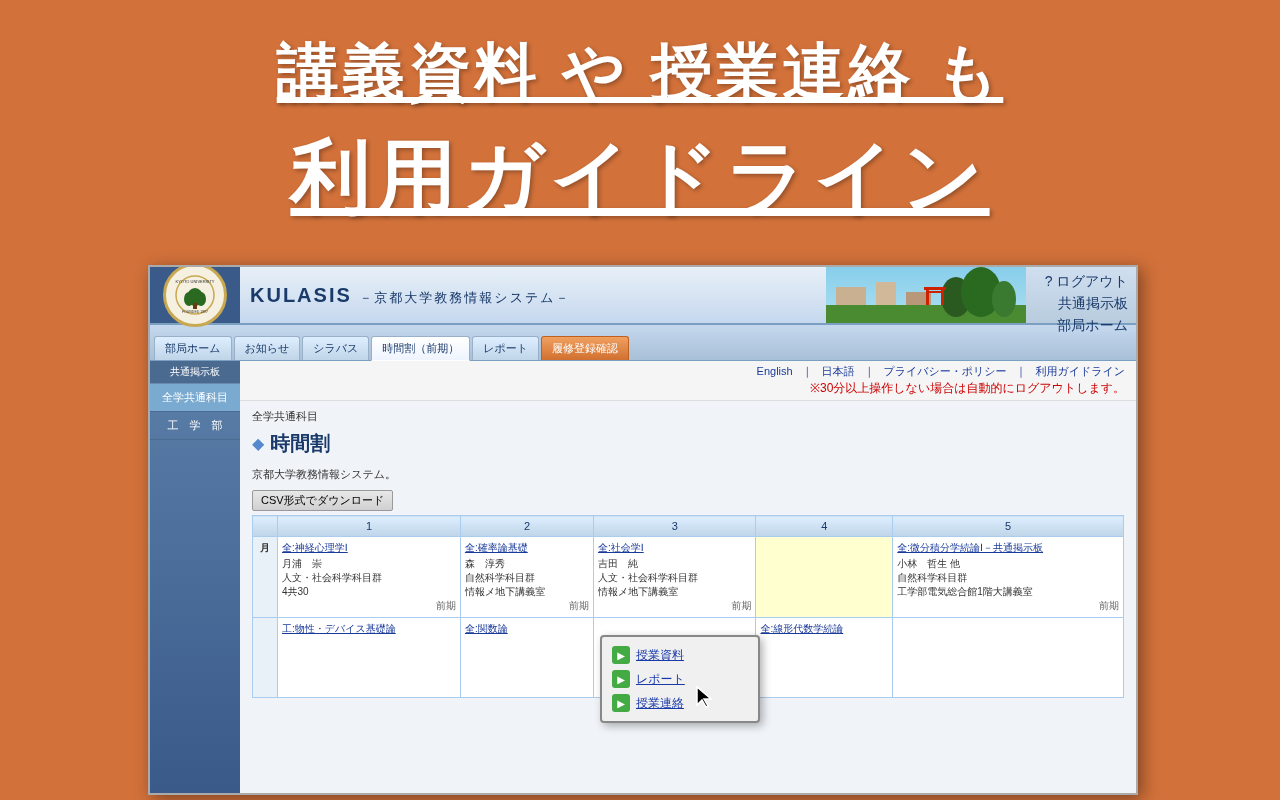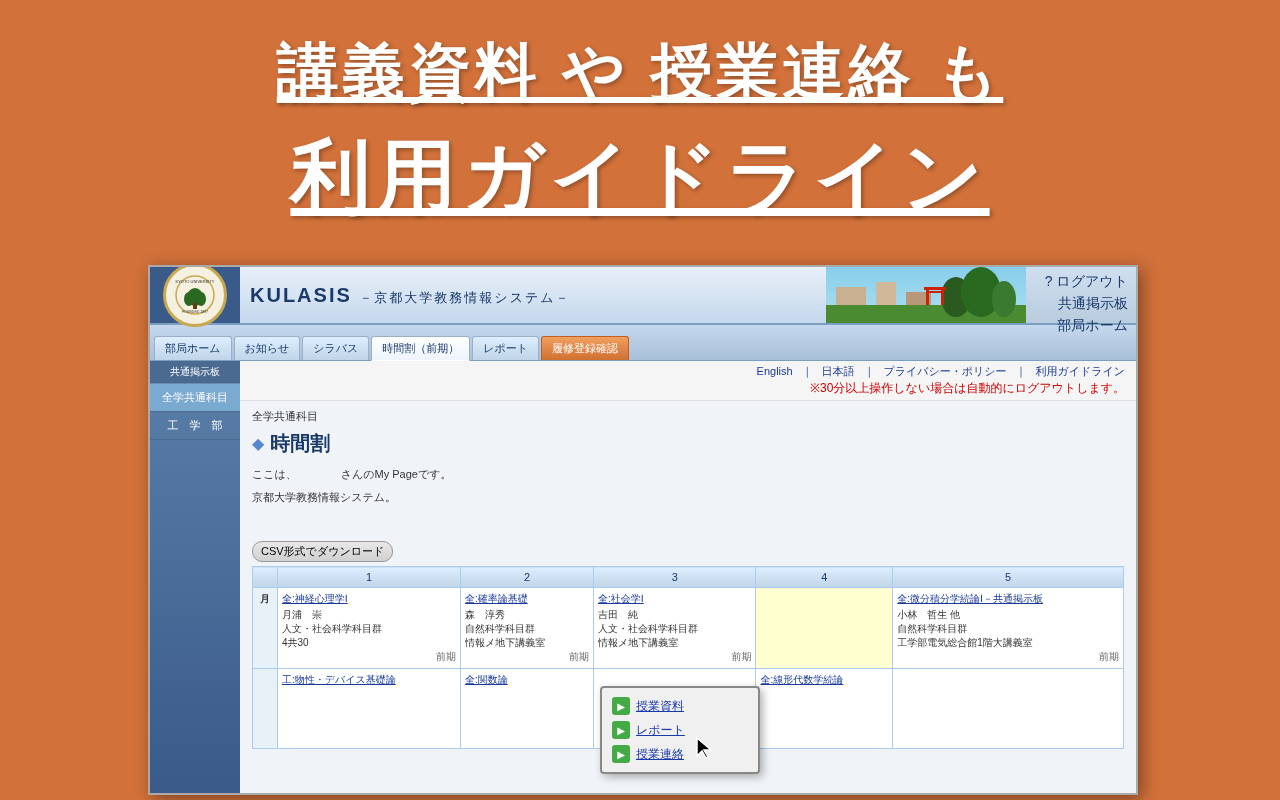--- a/index.html
+++ b/index.html
@@ -235,22 +235,21 @@
     .csv-bar {
       padding: 4px 12px;
       font-size: 11px;
     }
     .csv-btn {
       background: linear-gradient(to bottom, #e8e8e8, #d0d0d0);
       border: 1px solid #999;
       padding: 2px 8px;
       font-size: 11px;
       cursor: pointer;
-      border-radius: 10px;
-      margin-top: 28px;
+      border-radius: 2px;
     }
 
     
     .timetable-container {
       padding: 0 12px;
       position: relative;
     }
     .timetable {
       width: 100%;
       border-collapse: collapse;
@@ -428,21 +427,20 @@
         <span>利用ガイドライン</span>
         <br>
         <span class="warning">※30分以上操作しない場合は自動的にログアウトします。</span>
       </div>
 
       <div class="page-header">全学共通科目</div>
       <div class="page-title-bar">
         <span class="page-title-diamond">◆</span>
         <span class="page-title">時間割</span>
       </div>
-      <div class="page-desc">ここは、　　　　さんのMy Pageです。</div>
       <div class="page-desc">京都大学教務情報システム。</div>
 
       <div class="csv-bar">
         <button class="csv-btn">CSV形式でダウンロード</button>
       </div>
 
       <div class="timetable-container">
         <table class="timetable">
           <thead>
             <tr>

